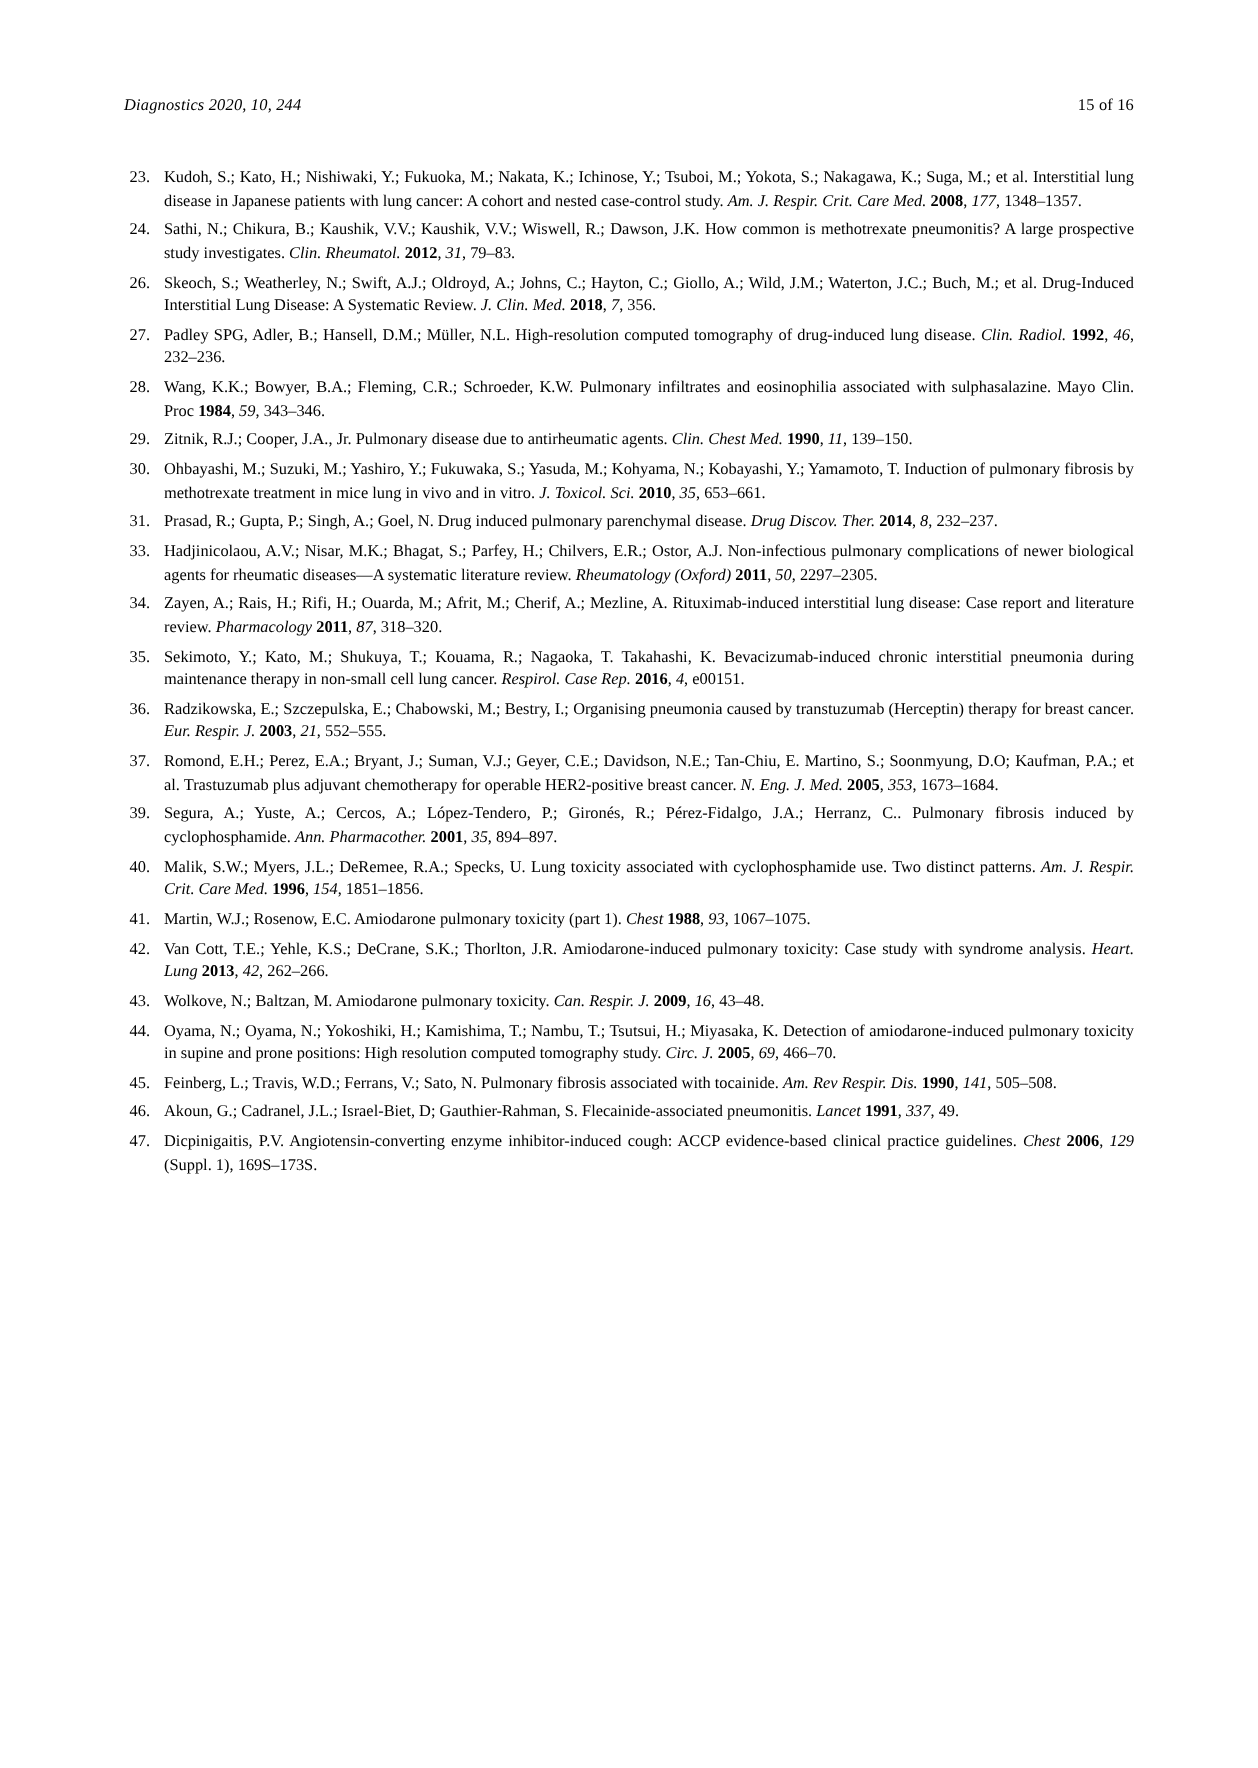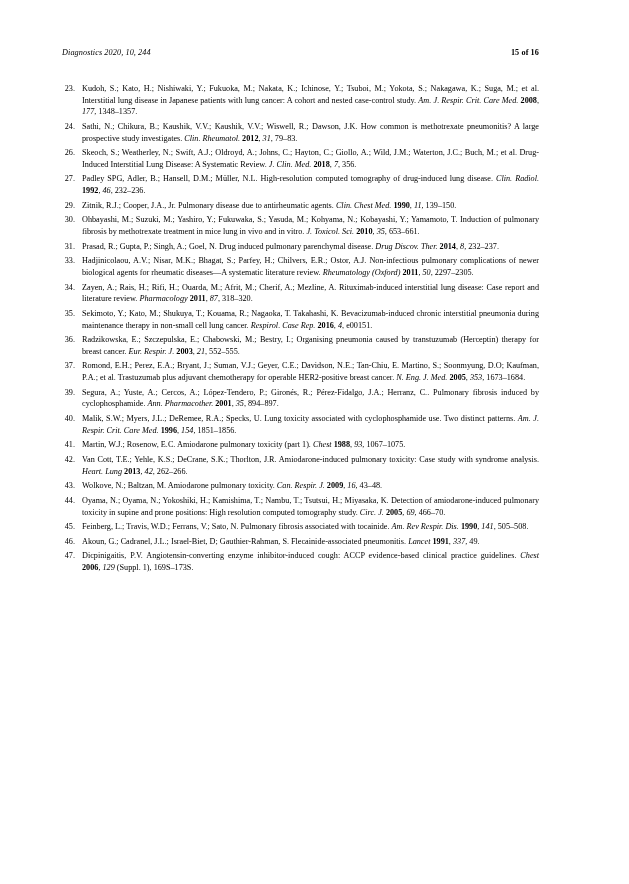--- a/index.html
+++ b/index.html
@@ -11,36 +11,35 @@
     height: 884px;
     background: #ffffff;
     font-family: "Liberation Serif", serif;
     color: #000000;
   }
   .page {
     position: relative;
     width: 629px;
     height: 884px;
     box-sizing: border-box;
-    padding: 48px 90px 40px 62px;
+    padding: 48px 62px 40px 62px;
   }
   .running-head {
     display: flex;
     justify-content: space-between;
     align-items: baseline;
     font-size: 8.2px;
     margin-bottom: 26px;
     letter-spacing: 0.1px;
   }
   .running-head .journal {
     font-style: italic;
   }
   .running-head .pageno {
     font-style: normal;
-    font-weight: bold;
   }
   .refs {
     font-size: 8.2px;
     line-height: 1.42;
     text-align: justify;
   }
   .ref {
     display: flex;
     margin-bottom: 3.0px;
   }
@@ -82,20 +81,24 @@
         <div class="ref-num">24.</div>
         <div class="ref-body">Sathi, N.; Chikura, B.; Kaushik, V.V.; Kaushik, V.V.; Wiswell, R.; Dawson, J.K. How common is methotrexate pneumonitis? A large prospective study investigates. <i>Clin. Rheumatol.</i> <b>2012</b>, <i>31</i>, 79–83.</div>
       </div>
       <div class="ref">
         <div class="ref-num">26.</div>
         <div class="ref-body">Skeoch, S.; Weatherley, N.; Swift, A.J.; Oldroyd, A.; Johns, C.; Hayton, C.; Giollo, A.; Wild, J.M.; Waterton, J.C.; Buch, M.; et al. Drug-Induced Interstitial Lung Disease: A Systematic Review. <i>J. Clin. Med.</i> <b>2018</b>, <i>7</i>, 356.</div>
       </div>
       <div class="ref">
         <div class="ref-num">27.</div>
         <div class="ref-body">Padley SPG, Adler, B.; Hansell, D.M.; Müller, N.L. High-resolution computed tomography of drug-induced lung disease. <i>Clin. Radiol.</i> <b>1992</b>, <i>46</i>, 232–236.</div>
+      </div>
+      <div class="ref">
+        <div class="ref-num">28.</div>
+        <div class="ref-body">Wang, K.K.; Bowyer, B.A.; Fleming, C.R.; Schroeder, K.W. Pulmonary infiltrates and eosinophilia associated with sulphasalazine. Mayo Clin. Proc <b>1984</b>, <i>59</i>, 343–346.</div>
       </div>
       <div class="ref">
         <div class="ref-num">29.</div>
         <div class="ref-body">Zitnik, R.J.; Cooper, J.A., Jr. Pulmonary disease due to antirheumatic agents. <i>Clin. Chest Med.</i> <b>1990</b>, <i>11</i>, 139–150.</div>
       </div>
       <div class="ref">
         <div class="ref-num">30.</div>
         <div class="ref-body">Ohbayashi, M.; Suzuki, M.; Yashiro, Y.; Fukuwaka, S.; Yasuda, M.; Kohyama, N.; Kobayashi, Y.; Yamamoto, T. Induction of pulmonary fibrosis by methotrexate treatment in mice lung in vivo and in vitro. <i>J. Toxicol. Sci.</i> <b>2010</b>, <i>35</i>, 653–661.</div>
       </div>
       <div class="ref">

